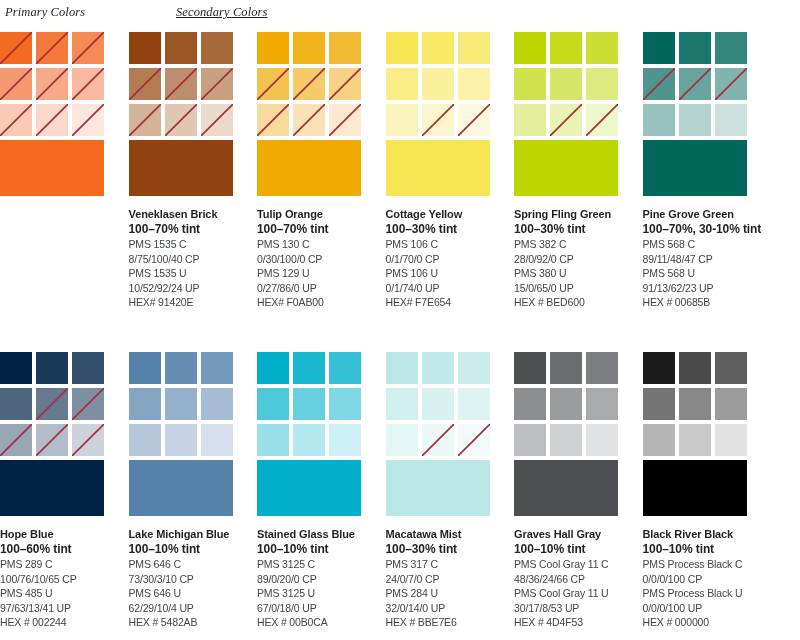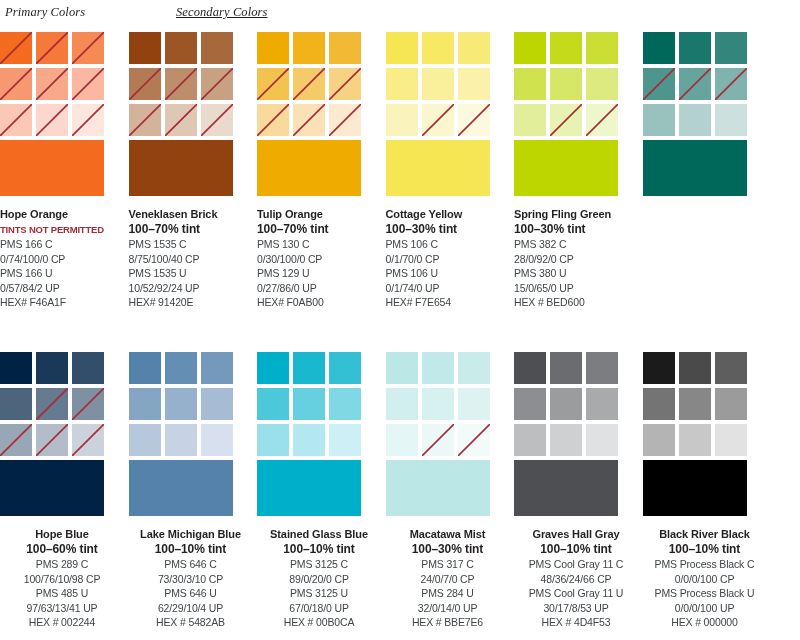--- a/index.html
+++ b/index.html
@@ -21,21 +21,21 @@
     font-size:12.5px;
     color:#231f20;
     letter-spacing:.1px;
     white-space:nowrap;
   }
   #label-primary{left:5px;top:5px;}
   #label-secondary{left:176px;top:5px;text-decoration:underline;}
 
   .palette-row{position:absolute;left:0;width:800px;display:flex;}
   #row-primary{top:32px;}
-  #row-secondary{top:352px;text-align:center;}
+  #row-secondary{top:352px;}
 
   .color-column{width:128.5px;position:relative;}
 
   
   .tint-grid{
     width:104px;
     display:grid;
     grid-template-columns:repeat(3,32px);
     grid-template-rows:repeat(3,32px);
     gap:4px;
@@ -147,29 +147,20 @@
               <line x1="4" y1="40" x2="40" y2="4" stroke="#A62B38" stroke-width="1.6"></line>
             </svg>
           </div>
           <div class="tint-cell" style="background: rgb(253, 230, 222);">
             <svg class="strike" viewBox="0 0 44 44">
               <line x1="4" y1="40" x2="40" y2="4" stroke="#A62B38" stroke-width="1.6"></line>
             </svg>
           </div>
         </div>
         <div class="solid-bar" style="background: rgb(244, 106, 31);"></div>
-        <div class="swatch-text">
-          <div class="swatch-name">Hope Orange</div>
-          <div class="swatch-tint warning">TINTS NOT PERMITTED</div>
-          <div class="spec-line">PMS 166 C</div>
-          <div class="spec-line">0/74/100/0 CP</div>
-          <div class="spec-line">PMS 166 U</div>
-          <div class="spec-line">0/57/84/2  UP</div>
-          <div class="spec-line">HEX# F46A1F</div>
-        </div>
       </div>
       <div class="color-column">
         <div class="tint-grid">
           <div class="tint-cell" style="background: rgb(145, 66, 14);"></div>
           <div class="tint-cell" style="background: rgb(156, 85, 36);"></div>
           <div class="tint-cell" style="background: rgb(167, 104, 59);"></div>
           <div class="tint-cell" style="background: rgb(178, 123, 83);">
             <svg class="strike" viewBox="0 0 44 44">
               <line x1="4" y1="40" x2="40" y2="4" stroke="#A62B38" stroke-width="1.6"></line>
             </svg>
@@ -338,20 +329,29 @@
           <div class="tint-cell" style="background: rgb(128, 179, 173);">
             <svg class="strike" viewBox="0 0 44 44">
               <line x1="4" y1="40" x2="40" y2="4" stroke="#A62B38" stroke-width="1.6"></line>
             </svg>
           </div>
           <div class="tint-cell" style="background: rgb(153, 194, 190);"></div>
           <div class="tint-cell" style="background: rgb(179, 209, 206);"></div>
           <div class="tint-cell" style="background: rgb(204, 225, 222);"></div>
         </div>
         <div class="solid-bar" style="background: rgb(0, 104, 91);"></div>
+        <div class="swatch-text">
+          <div class="swatch-name">Pine Grove Green</div>
+          <div class="swatch-tint">100–70%, 30-10% tint</div>
+          <div class="spec-line">PMS 568 C</div>
+          <div class="spec-line">89/11/48/47 CP</div>
+          <div class="spec-line">PMS 568 U</div>
+          <div class="spec-line">91/13/62/23 UP</div>
+          <div class="spec-line">HEX # 00685B</div>
+        </div>
       </div>
     </div>
 
   <div class="palette-row" id="row-secondary">
       <div class="color-column">
         <div class="tint-grid">
           <div class="tint-cell" style="background: rgb(0, 34, 68);"></div>
           <div class="tint-cell" style="background: rgb(26, 56, 87);"></div>
           <div class="tint-cell" style="background: rgb(51, 78, 106);"></div>
           <div class="tint-cell" style="background: rgb(77, 100, 125);"></div>
@@ -379,21 +379,21 @@
             <svg class="strike" viewBox="0 0 44 44">
               <line x1="4" y1="40" x2="40" y2="4" stroke="#A62B38" stroke-width="1.6"></line>
             </svg>
           </div>
         </div>
         <div class="solid-bar" style="background: rgb(0, 34, 68);"></div>
         <div class="swatch-text">
           <div class="swatch-name">Hope Blue</div>
           <div class="swatch-tint">100–60% tint</div>
           <div class="spec-line">PMS 289 C</div>
-          <div class="spec-line">100/76/10/98 CP</div>
+          <div class="spec-line">100/76/10/65 CP</div>
           <div class="spec-line">PMS 485 U</div>
           <div class="spec-line">97/63/13/41 UP</div>
           <div class="spec-line">HEX # 002244</div>
         </div>
       </div>
       <div class="color-column">
         <div class="tint-grid">
           <div class="tint-cell" style="background: rgb(84, 130, 171);"></div>
           <div class="tint-cell" style="background: rgb(100, 142, 179);"></div>
           <div class="tint-cell" style="background: rgb(117, 153, 188);"></div>

